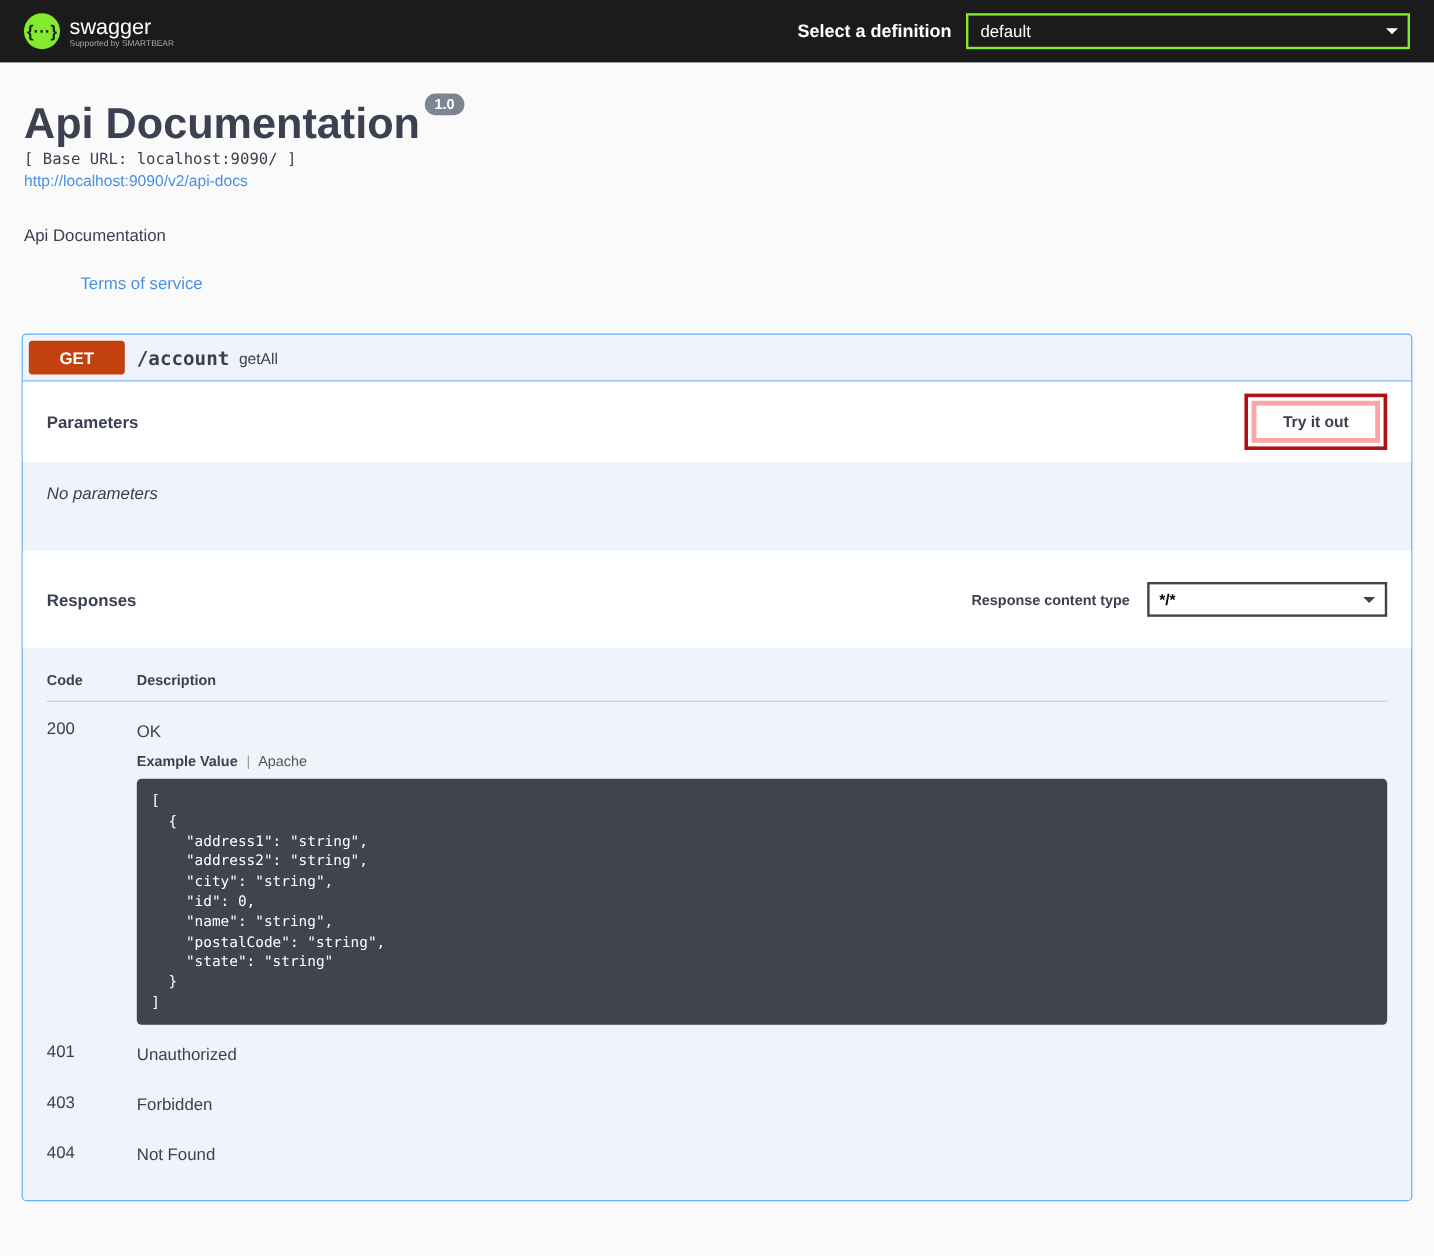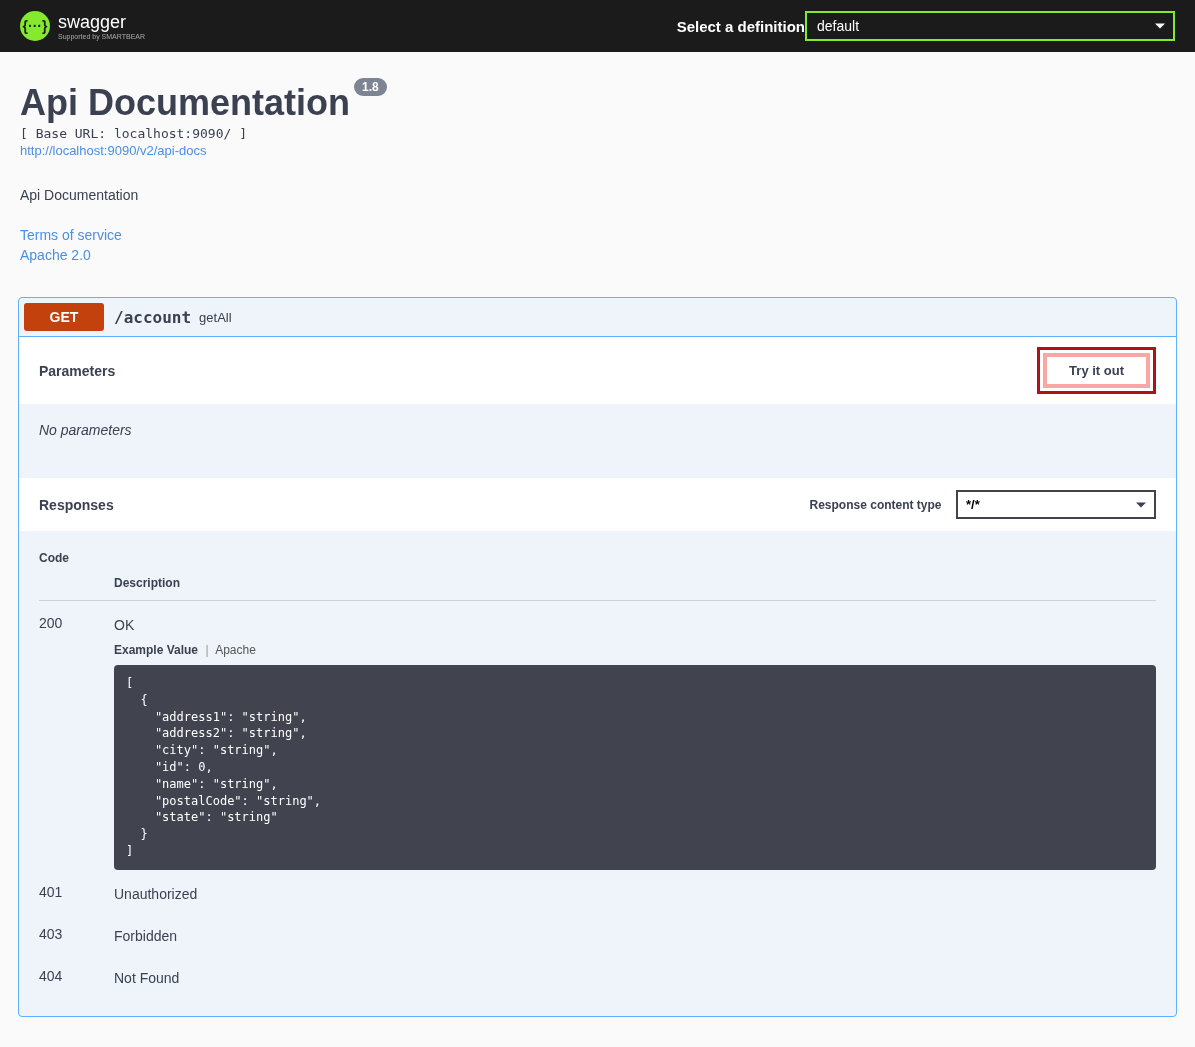--- a/index.html
+++ b/index.html
@@ -6,34 +6,34 @@
     body { font-family: sans-serif; background: #fafafa; color: #3b4151; width: 1195px; }
     
     
     .topbar { background: #1b1b1b; height: 52px; display: flex; align-items: center; padding: 0 20px; justify-content: space-between; }
     .topbar-left { display: flex; align-items: center; }
     .swagger-logo { display: flex; align-items: center; gap: 8px; }
     .logo-icon { width: 30px; height: 30px; background: #85ea2d; border-radius: 50%; display: flex; align-items: center; justify-content: center; color: #1b1b1b; font-weight: bold; font-size: 14px; }
     .logo-text { display: flex; flex-direction: column; line-height: 1; }
     .logo-main { color: #fff; font-size: 18px; }
     .logo-sub { color: #aaa; font-size: 7px; margin-top: 2px; }
-    .topbar-right { display: flex; align-items: center; }
+    .topbar-right { display: flex; align-items: center; gap: 12px; }
     .select-label { color: #fff; font-weight: bold; font-size: 15px; }
     .definition-select { background: #1b1b1b; border: 2px solid #85ea2d; color: #fff; padding: 5px 30px 5px 10px; width: 370px; font-size: 14px; appearance: none; position: relative; }
     .select-wrap { position: relative; }
     .select-wrap::after { content: ''; position: absolute; right: 10px; top: 50%; transform: translateY(-50%); width: 0; height: 0; border-left: 5px solid transparent; border-right: 5px solid transparent; border-top: 5px solid #fff; pointer-events: none; }
 
     
     .info { padding: 30px 20px 20px 20px; }
     .title { font-size: 36px; font-weight: bold; color: #3b4151; display: inline-flex; align-items: flex-start; gap: 4px; }
     .version-badge { background: #7d8492; color: #fff; border-radius: 14px; font-size: 12px; padding: 2px 8px; font-weight: bold; vertical-align: super; position: relative; top: -4px; }
     .base-url { font-family: monospace; font-size: 13px; color: #3b4151; margin-top: 2px; }
     .docs-link { color: #4990e2; font-size: 13px; text-decoration: none; display: inline-block; margin-top: 2px; }
     .api-desc { margin-top: 28px; font-size: 14px; color: #3b4151; }
-    .info-links { margin-top: 24px; }
+    .info-links { margin-top: 24px; margin-left: 47px; }
     .info-links a { display: block; color: #4990e2; font-size: 14px; text-decoration: none; margin-bottom: 4px; }
 
     
     .tag-section { padding: 0 10px 30px 10px; }
     .tag-header { display: flex; align-items: baseline; gap: 12px; padding: 16px 18px; cursor: pointer; border-bottom: 1px solid rgba(59,65,81,.2); position: relative; }
     .tag-name { font-size: 24px; font-weight: bold; color: #3b4151; }
     .tag-desc { font-size: 14px; color: #3b4151; }
     .tag-chevron { position: absolute; right: 16px; top: 50%; transform: translateY(-50%); }
     .chevron-svg { width: 20px; height: 20px; stroke: #3b4151; stroke-width: 2; fill: none; }
 
@@ -45,30 +45,30 @@
     .op-desc { font-size: 13px; color: #3b4151; margin-left: 8px; }
 
     
     .params-header { display: flex; justify-content: space-between; align-items: center; padding: 10px 20px; background: #fff; }
     .section-title { font-size: 14px; font-weight: bold; color: #3b4151; }
     .try-btn-wrap { border: 3px solid #b01116; padding: 3px; }
     .try-btn { background: #fff; border: 4px solid #fca5a5; padding: 6px 22px; font-size: 13px; font-weight: bold; color: #3b4151; cursor: pointer; }
     .params-body { padding: 18px 20px 40px 20px; font-size: 14px; color: #3b4151; font-style: italic; }
 
     
-    .responses-header { display: flex; justify-content: space-between; align-items: center; padding: 12px 20px; background: #fff; }
+    .responses-header { display: flex; justify-content: space-between; align-items: center; padding: 26px 20px; background: #fff; }
     .ct-label { font-size: 12px; font-weight: bold; margin-right: 10px; }
     .ct-wrap { position: relative; display: inline-block; }
     .ct-select { border: 2px solid #41444e; padding: 5px 30px 5px 8px; width: 200px; font-size: 13px; appearance: none; background: #fff; font-weight: bold; }
     .ct-wrap::after { content: ''; position: absolute; right: 10px; top: 50%; transform: translateY(-50%); width: 0; height: 0; border-left: 5px solid transparent; border-right: 5px solid transparent; border-top: 5px solid #3b4151; pointer-events: none; }
 
     .responses-table { padding: 10px 20px 20px 20px; }
     .resp-head-row { display: flex; padding: 10px 0; font-size: 12px; font-weight: bold; color: #3b4151; border-bottom: 1px solid rgba(59,65,81,.2); }
     .col-code { width: 75px; flex-shrink: 0; }
-    .col-desc { flex: 1; margin-top: 25px; }
+    .col-desc { flex: 1; }
     .resp-row { display: flex; padding: 14px 0 0 0; align-items: flex-start; }
     .resp-code { width: 75px; flex-shrink: 0; font-size: 14px; color: #3b4151; }
     .resp-body { flex: 1; }
     .resp-msg { font-size: 14px; color: #3b4151; margin-bottom: 10px; margin-top: 2px; }
     .model-tabs { font-size: 12px; margin-bottom: 8px; }
     .model-tab-active { font-weight: bold; color: #3b4151; }
     .model-sep { color: #999; margin: 0 4px; }
     .model-tab { color: #555; cursor: pointer; }
     .code-block { background: #41444e; color: #fff; font-family: monospace; font-size: 12px; padding: 10px 12px; border-radius: 4px; white-space: pre; line-height: 1.4; }
   </style>
@@ -91,28 +91,27 @@
       <select class="definition-select">
         <option>default</option>
       </select>
     </div>
   </div>
 </div>
 
 <div class="info">
   <h1 class="title">
     <span>Api Documentation</span>
-    <span class="version-badge">1.8</span>
+    <span class="version-badge">1.0</span>
   </h1>
   <div class="base-url">[ Base URL: localhost:9090/ ]</div>
   <a class="docs-link">http://localhost:9090/v2/api-docs</a>
   <div class="api-desc">Api Documentation</div>
   <div class="info-links">
     <a>Terms of service</a>
-    <a>Apache 2.0</a>
   </div>
 </div>
 
 <div class="tag-section">
 
   <div class="opblock">
     <div class="opblock-summary">
       <span class="method-badge">GET</span>
       <span class="op-path">/account</span>
       <span class="op-desc">getAll</span>

